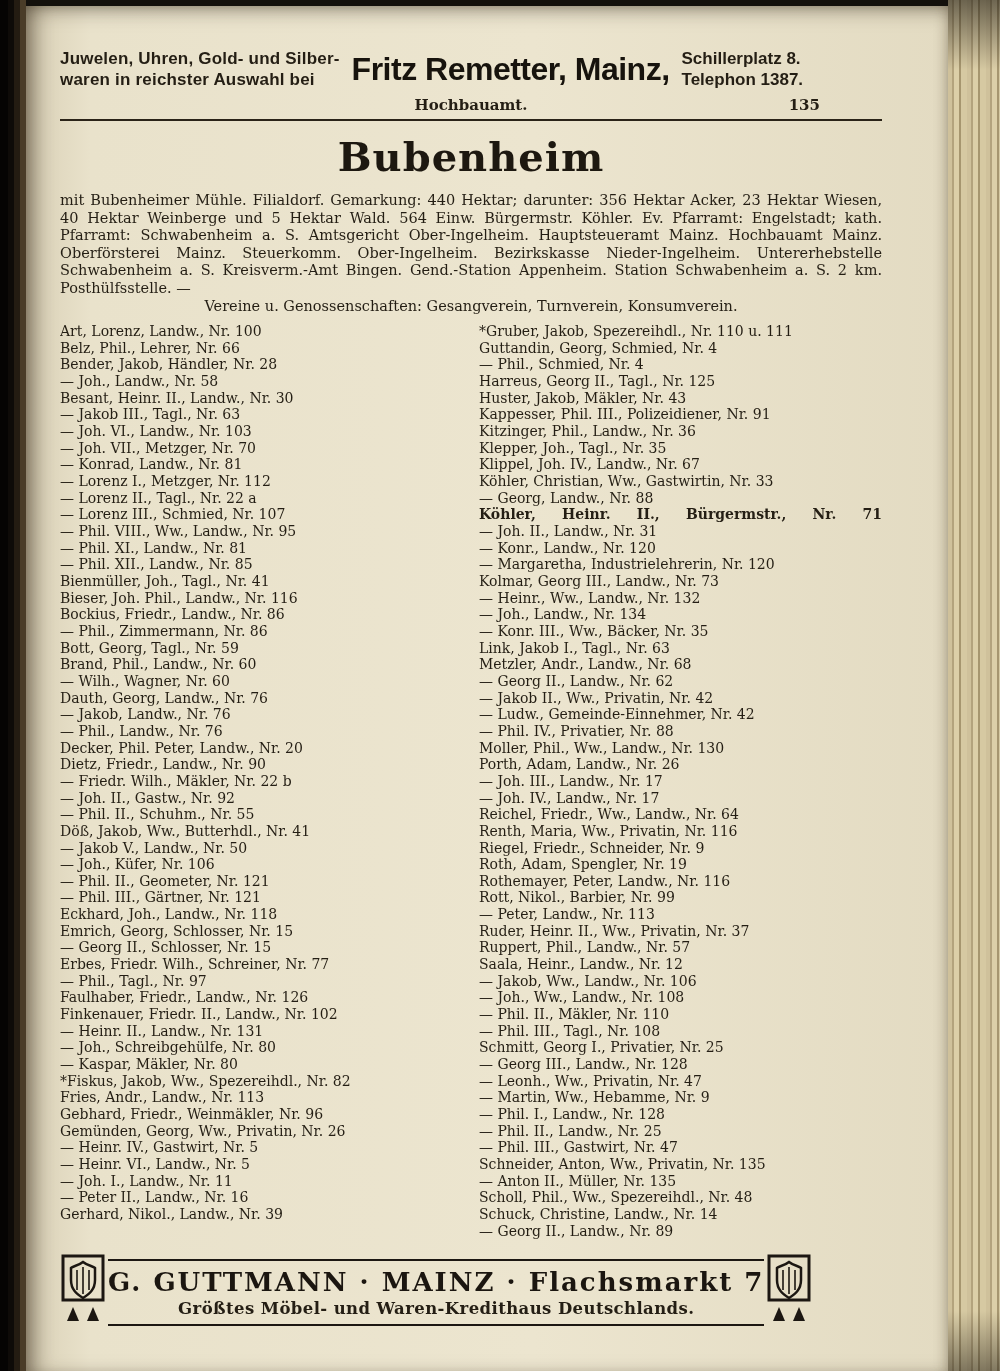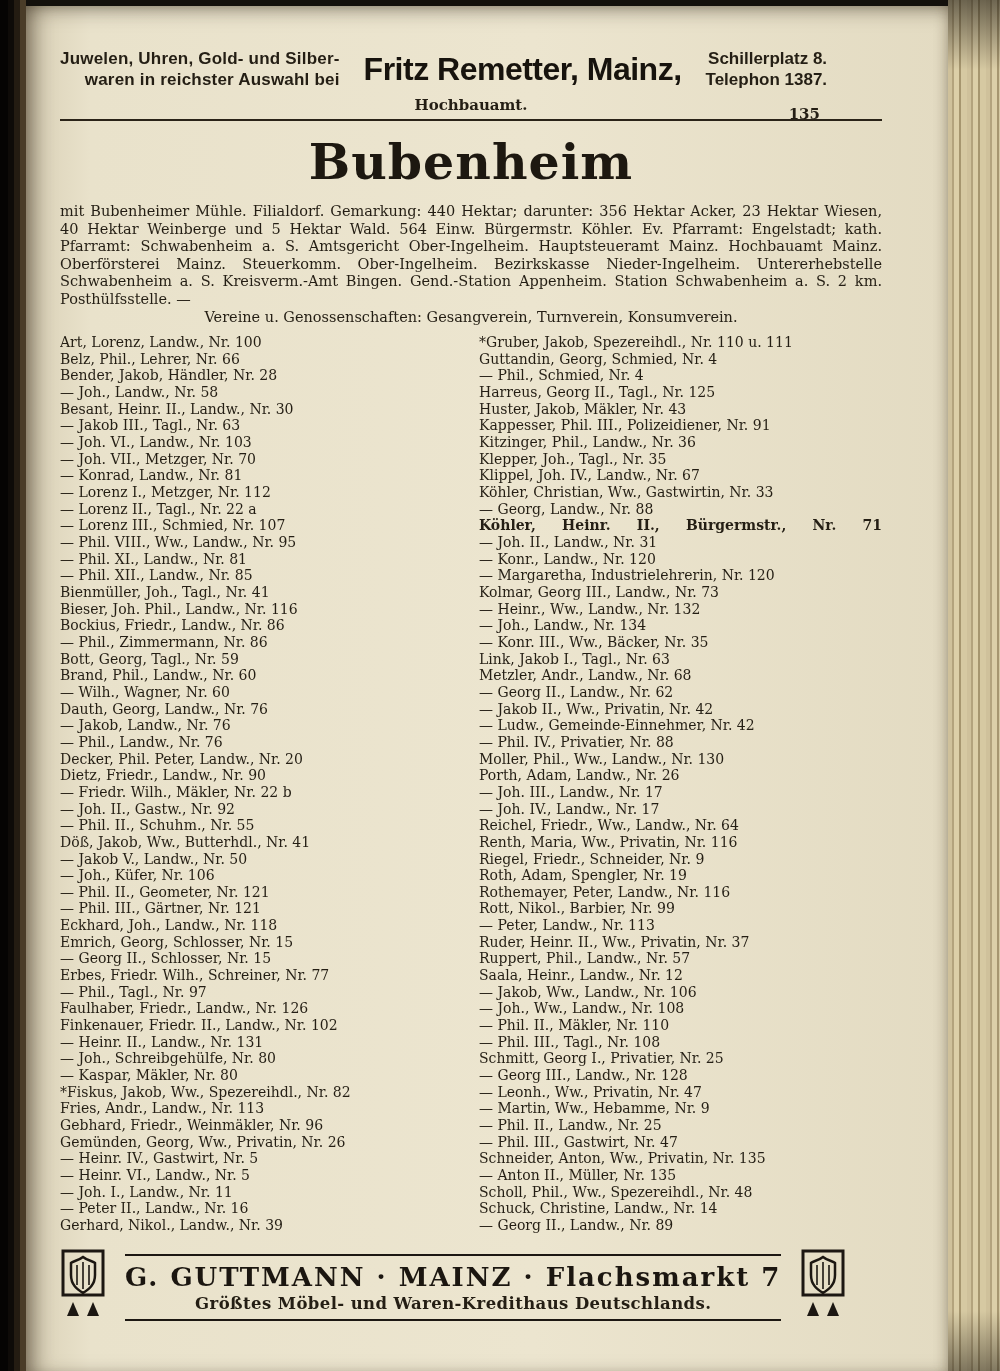--- a/index.html
+++ b/index.html
@@ -18,43 +18,43 @@
       repeating-linear-gradient(90deg,#cfc19b 0 4px,#b3a37d 4px 6px,#dccfa8 6px 11px,#a6966f 11px 13px,#d6c9a2 13px 19px); }
 
   .page { position:absolute; top:6px; left:26px; width:922px; height:1365px;
     background:linear-gradient(90deg,#d9d0b6 0%,#e9e2cb 7%,#ece5cf 55%,#e3dbc2 100%);
     box-shadow: inset 16px 0 22px -10px rgba(40,28,12,.55),
                 inset -8px 0 14px -8px rgba(60,45,20,.35),
                 inset 0 12px 22px -12px rgba(40,30,15,.5);
     padding:42px 66px 0 34px; }
 
   
-  .top-ad { display:flex; align-items:center; gap:24px;text-align:right; }
+  .top-ad { display:flex; align-items:center; gap:12px; }
   .ad-left { font-family:"Liberation Sans", sans-serif; font-weight:bold; font-size:17px; line-height:21px; letter-spacing:.2px; }
   .ad-brand { font-family:Liberation Sans, sans-serif; font-weight:bold; font-size:32px; letter-spacing:-.5px; white-space:nowrap; color:#17130d; }
   .ad-right { font-family:"Liberation Sans", sans-serif; font-weight:bold; font-size:17px; line-height:21px; }
 
   
   .running-head { position:relative; margin-top:6px; text-align:center; font-weight:bold; font-size:15px; }
-  .rh-page { position:absolute; right:62px; top:9px; font-weight:bold; }
+  .rh-page { position:absolute; right:62px; top:0; font-weight:bold; }
   .rule { height:2px; background:#2a2318; margin-top:5px; }
 
   
-  .title { text-align:center; font-size:49px; font-weight:bold; letter-spacing:1px; margin-top:12px; color:#1d1810; }
+  .title { text-align:center; font-size:40px; font-weight:bold; letter-spacing:1px; margin-top:12px; color:#1d1810; }
   .intro { margin-top:12px; font-size:14.5px; line-height:17.6px; text-align:justify; }
   .intro-centered { text-align:center; font-size:14.5px; line-height:17.6px; margin-bottom:6px; }
 
   
   .columns { display:flex; gap:16px; margin-top:8px; }
   .col { flex:1; min-width:0; }
   .entry { font-size:14px; line-height:16.65px; white-space:nowrap; overflow:hidden; }
   .entry.bold { font-weight:bold; white-space:normal; text-align:justify; text-align-last:justify; }
 
   
-  .bottom-ad { display:flex; align-items:center; gap:19px; width:748px; margin-top:14px; }
+  .bottom-ad { display:flex; align-items:flex-start; gap:2px; width:748px; margin-top:14px; }
   .ba-center { flex:1; padding-top:6px; }
   .ba-rule { height:2px; background:#1c1712; }
   .ba-line1 { text-align:center; font-weight:bold; font-size:26px; letter-spacing:2px; margin-top:6px; color:#1b1610; white-space:nowrap; }
   .ba-line2 { text-align:center; font-weight:bold; font-size:16.5px; letter-spacing:.4px; margin:2px 0 6px; }
   .ornament { flex:0 0 auto; }
 </style>
 </head>
 <body>
 
 <div class="scan">
@@ -183,20 +183,21 @@
           <div class="entry">Ruppert, Phil., Landw., Nr. 57</div>
           <div class="entry">Saala, Heinr., Landw., Nr. 12</div>
           <div class="entry">— Jakob, Ww., Landw., Nr. 106</div>
           <div class="entry">— Joh., Ww., Landw., Nr. 108</div>
           <div class="entry">— Phil. II., Mäkler, Nr. 110</div>
           <div class="entry">— Phil. III., Tagl., Nr. 108</div>
           <div class="entry">Schmitt, Georg I., Privatier, Nr. 25</div>
           <div class="entry">— Georg III., Landw., Nr. 128</div>
           <div class="entry">— Leonh., Ww., Privatin, Nr. 47</div>
           <div class="entry">— Martin, Ww., Hebamme, Nr. 9</div>
+          <div class="entry">— Phil. I., Landw., Nr. 128</div>
           <div class="entry">— Phil. II., Landw., Nr. 25</div>
           <div class="entry">— Phil. III., Gastwirt, Nr. 47</div>
           <div class="entry">Schneider, Anton, Ww., Privatin, Nr. 135</div>
           <div class="entry">— Anton II., Müller, Nr. 135</div>
           <div class="entry">Scholl, Phil., Ww., Spezereihdl., Nr. 48</div>
           <div class="entry">Schuck, Christine, Landw., Nr. 14</div>
           <div class="entry">— Georg II., Landw., Nr. 89</div>
         </div>
     </div>
 

